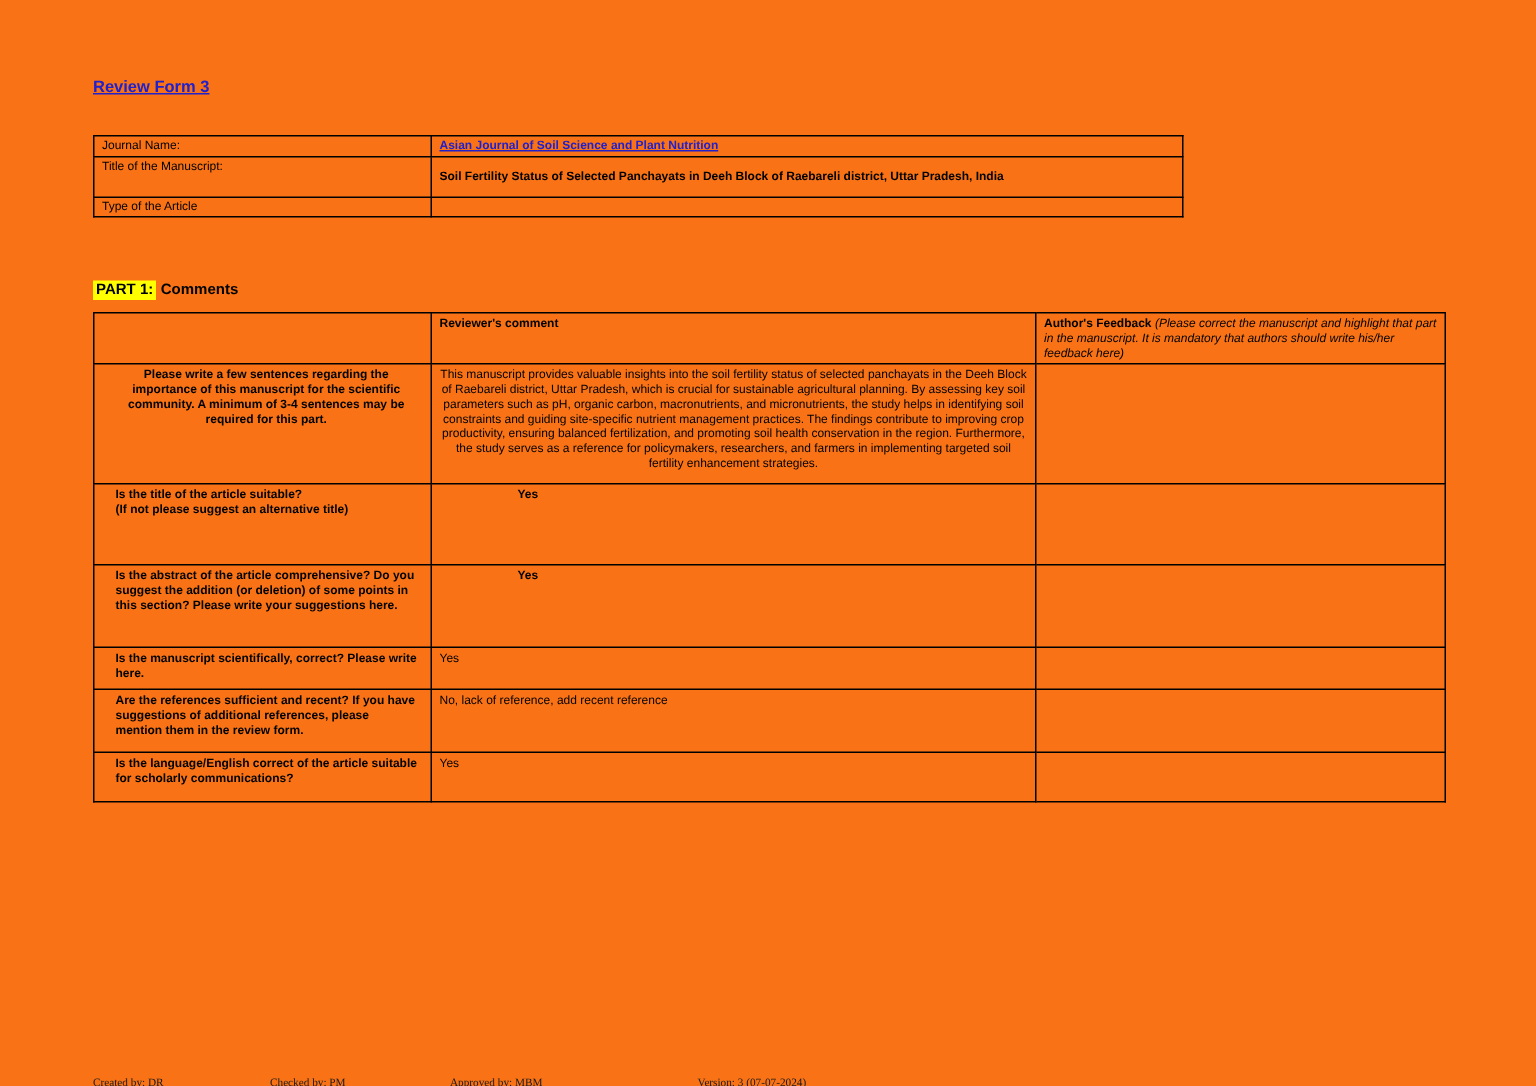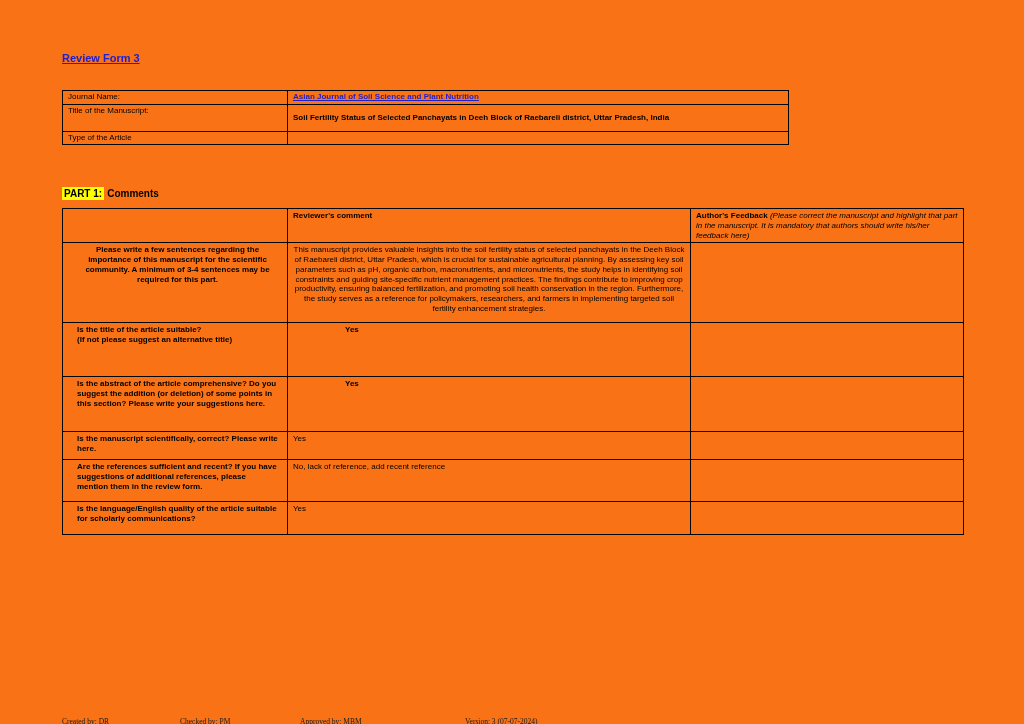--- a/index.html
+++ b/index.html
@@ -146,21 +146,21 @@
       <td></td>
     </tr>
 
     <tr class="r4">
       <td class="q">Are the references sufficient and recent? If you have suggestions of additional references, please mention them in the review form.</td>
       <td>No, lack of reference, add recent reference</td>
       <td></td>
     </tr>
 
     <tr class="r5">
-      <td class="q">Is the language/English quality of the article suitable for scholarly communications?</td>
+      <td class="q">Is the language/English correct of the article suitable for scholarly communications?</td>
       <td>Yes</td>
       <td></td>
     </tr>
 
   </tbody>
     </table>
 
   <div class="footer-item f1">Created by: DR</div>
   <div class="footer-item f2">Checked by: PM</div>
   <div class="footer-item f3">Approved by: MBM</div>

